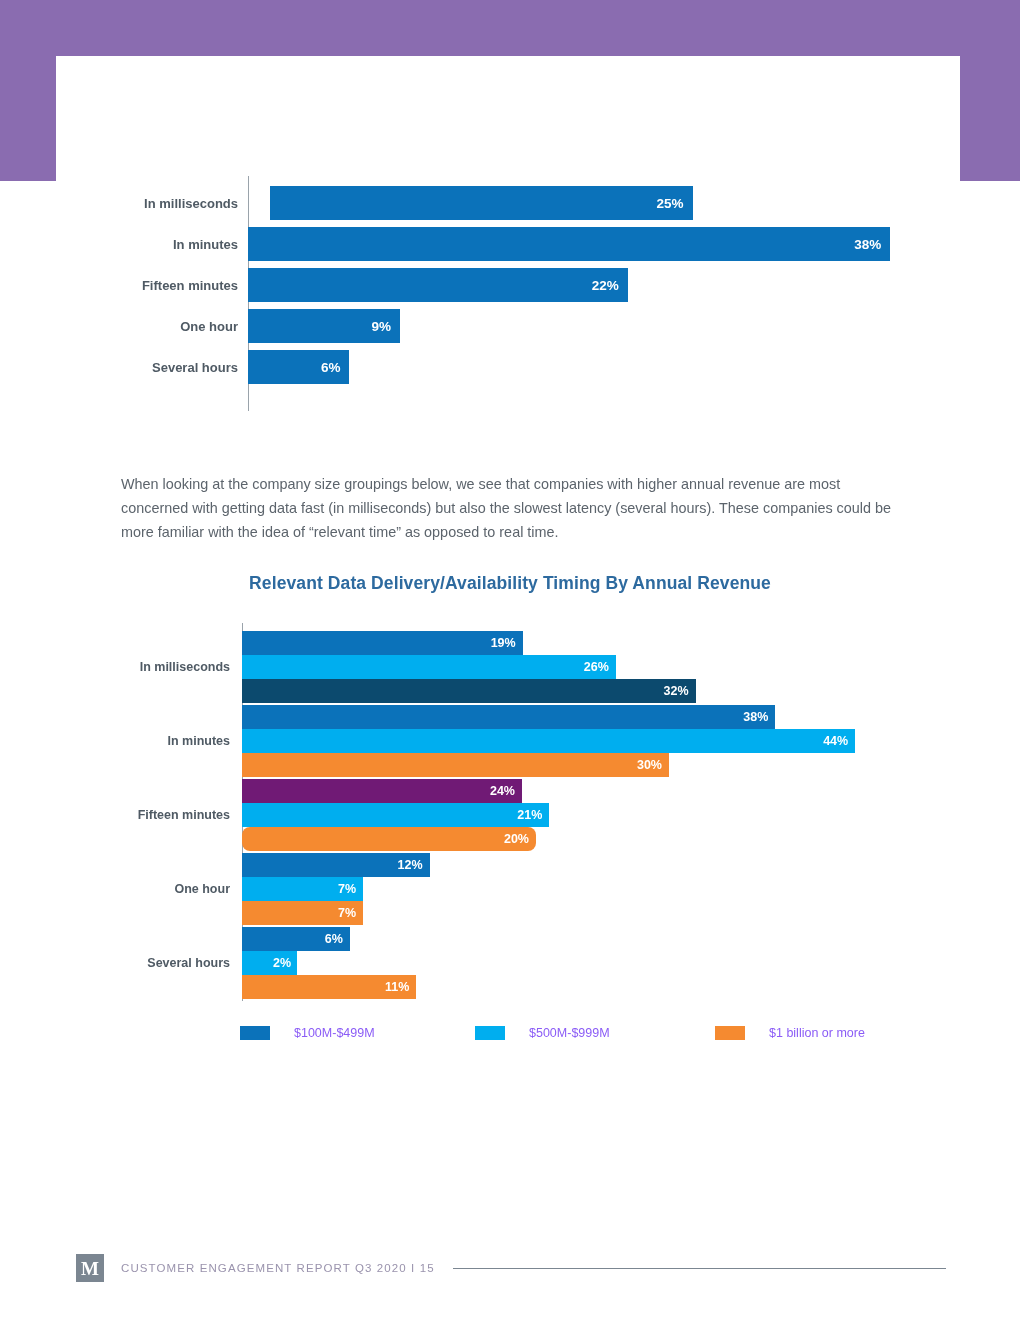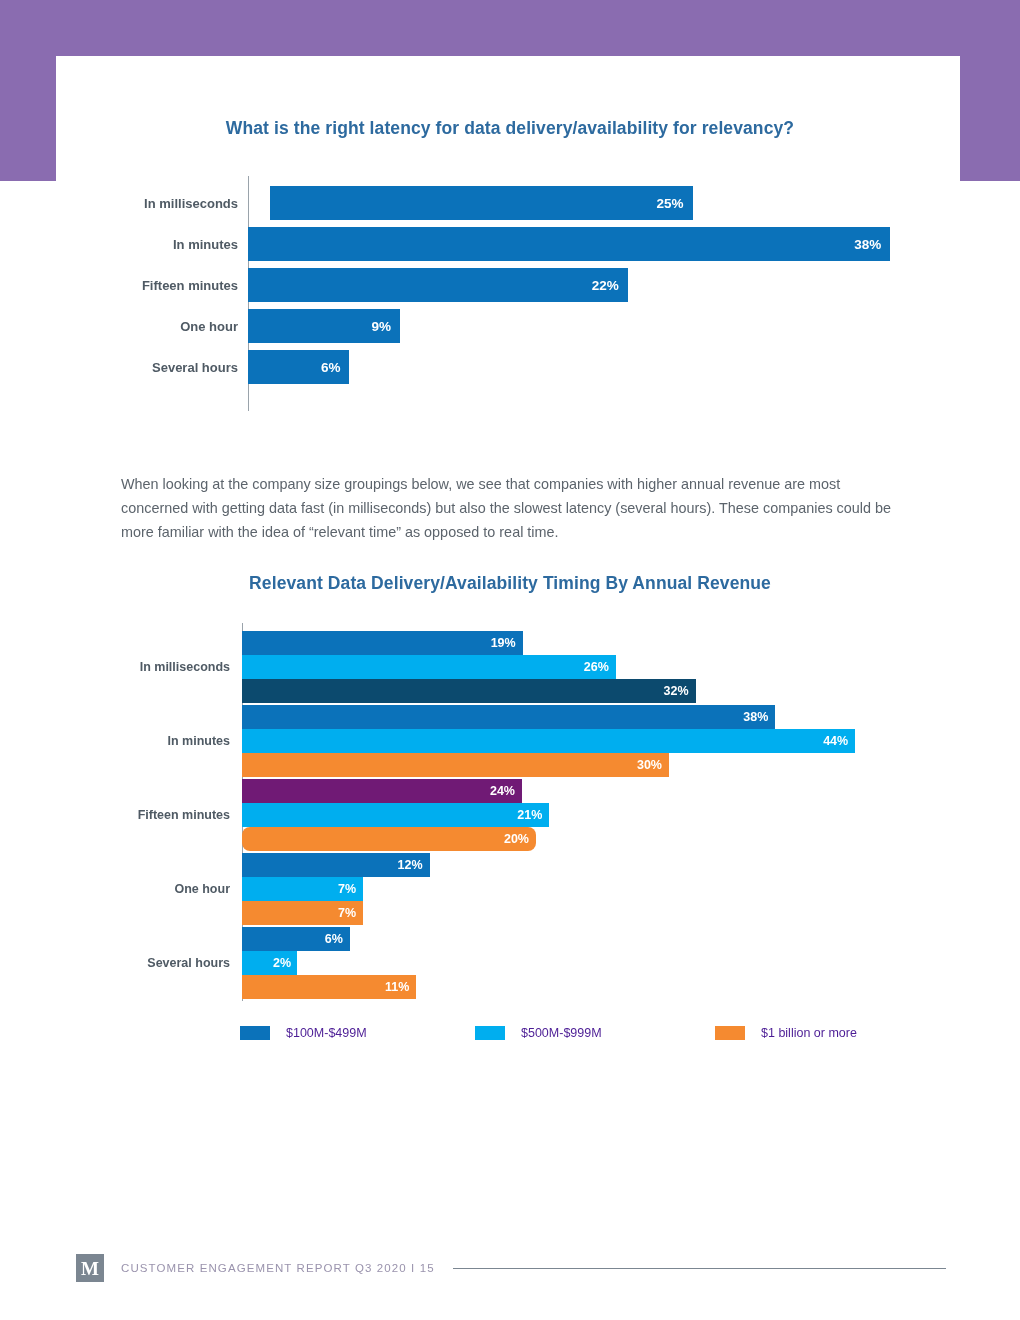--- a/index.html
+++ b/index.html
@@ -74,21 +74,21 @@
   #body-paragraph{
     position:absolute;left:121px;top:458px;width:775px;
     font-size:14.4px;line-height:24px;color:#5c646c;
   }
 
   
   #legend{position:absolute;left:240px;top:1026px;width:620px;height:18px;}
   .legend-item{position:absolute;display:flex;align-items:center;}
   .legend-swatch{width:30px;height:14px;display:block;}
   .legend-text{
-    margin-left:16px;font-size:12.5px;color:#4c1d95;white-space:nowrap;
+    margin-left:24px;font-size:12.5px;color:#8b5cf6;white-space:nowrap;
   }
 
   
   #footer{position:absolute;left:76px;top:1251px;width:870px;height:34px;
           display:flex;align-items:center;}
   #footer-logo{
     width:28px;height:28px;background:#7b8691;
     display:flex;align-items:center;justify-content:center;
     color:#ffffff;font-size:19px;font-weight:bold;font-family:"Liberation Serif",serif;
     line-height:1;
@@ -103,21 +103,20 @@
 </style>
 </head>
 <body>
 
 <div id="purple-top"></div>
 <div id="purple-left"></div>
 <div id="purple-right"></div>
 
 <div class="chart" id="chart1" style="left:60px;top:118px;width:900px;height:300px;">
 
-  <div class="chart-title" style="left:0;top:0;width:900px;position:absolute;">What is the right latency for data delivery/availability for relevancy?</div>
 
   <div class="axis" id="c1-axis" style="left:188px;top:58px;height:235px;"></div>
 
   <div id="c1-labels">
       <div class="cat-label" style="left: 0px; top: 78px; width: 178px;">In milliseconds</div>
       <div class="cat-label" style="left: 0px; top: 119px; width: 178px;">In minutes</div>
       <div class="cat-label" style="left: 0px; top: 160px; width: 178px;">Fifteen minutes</div>
       <div class="cat-label" style="left: 0px; top: 201px; width: 178px;">One hour</div>
       <div class="cat-label" style="left: 0px; top: 242px; width: 178px;">Several hours</div>
     </div>

